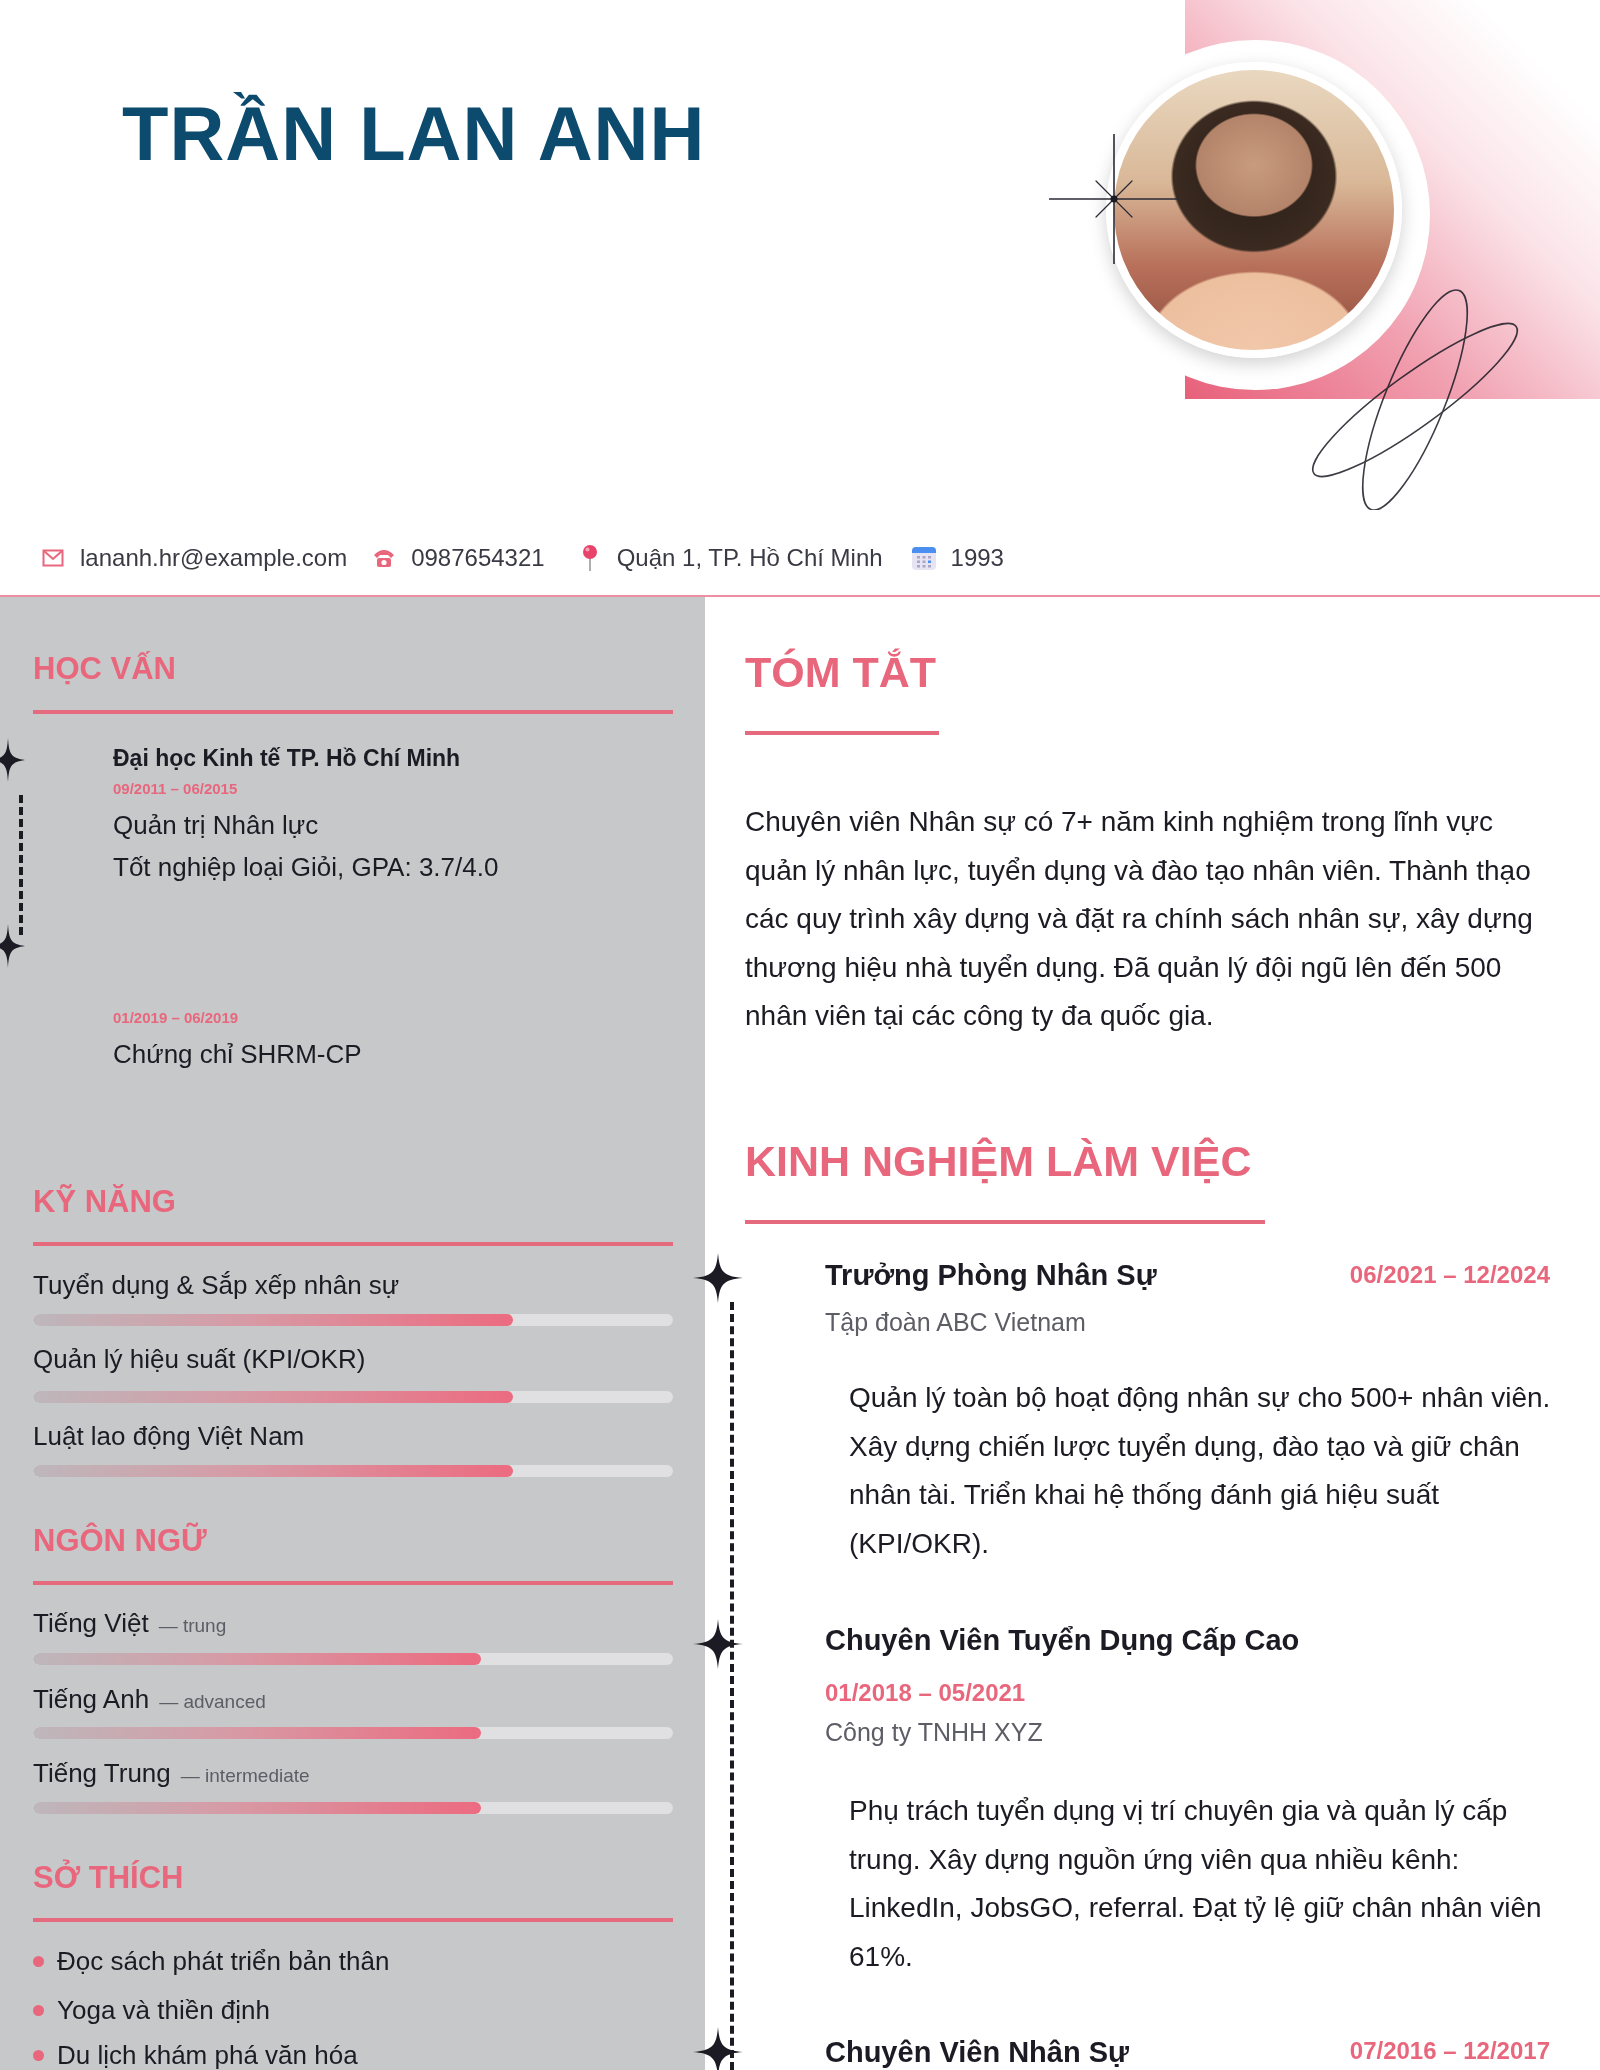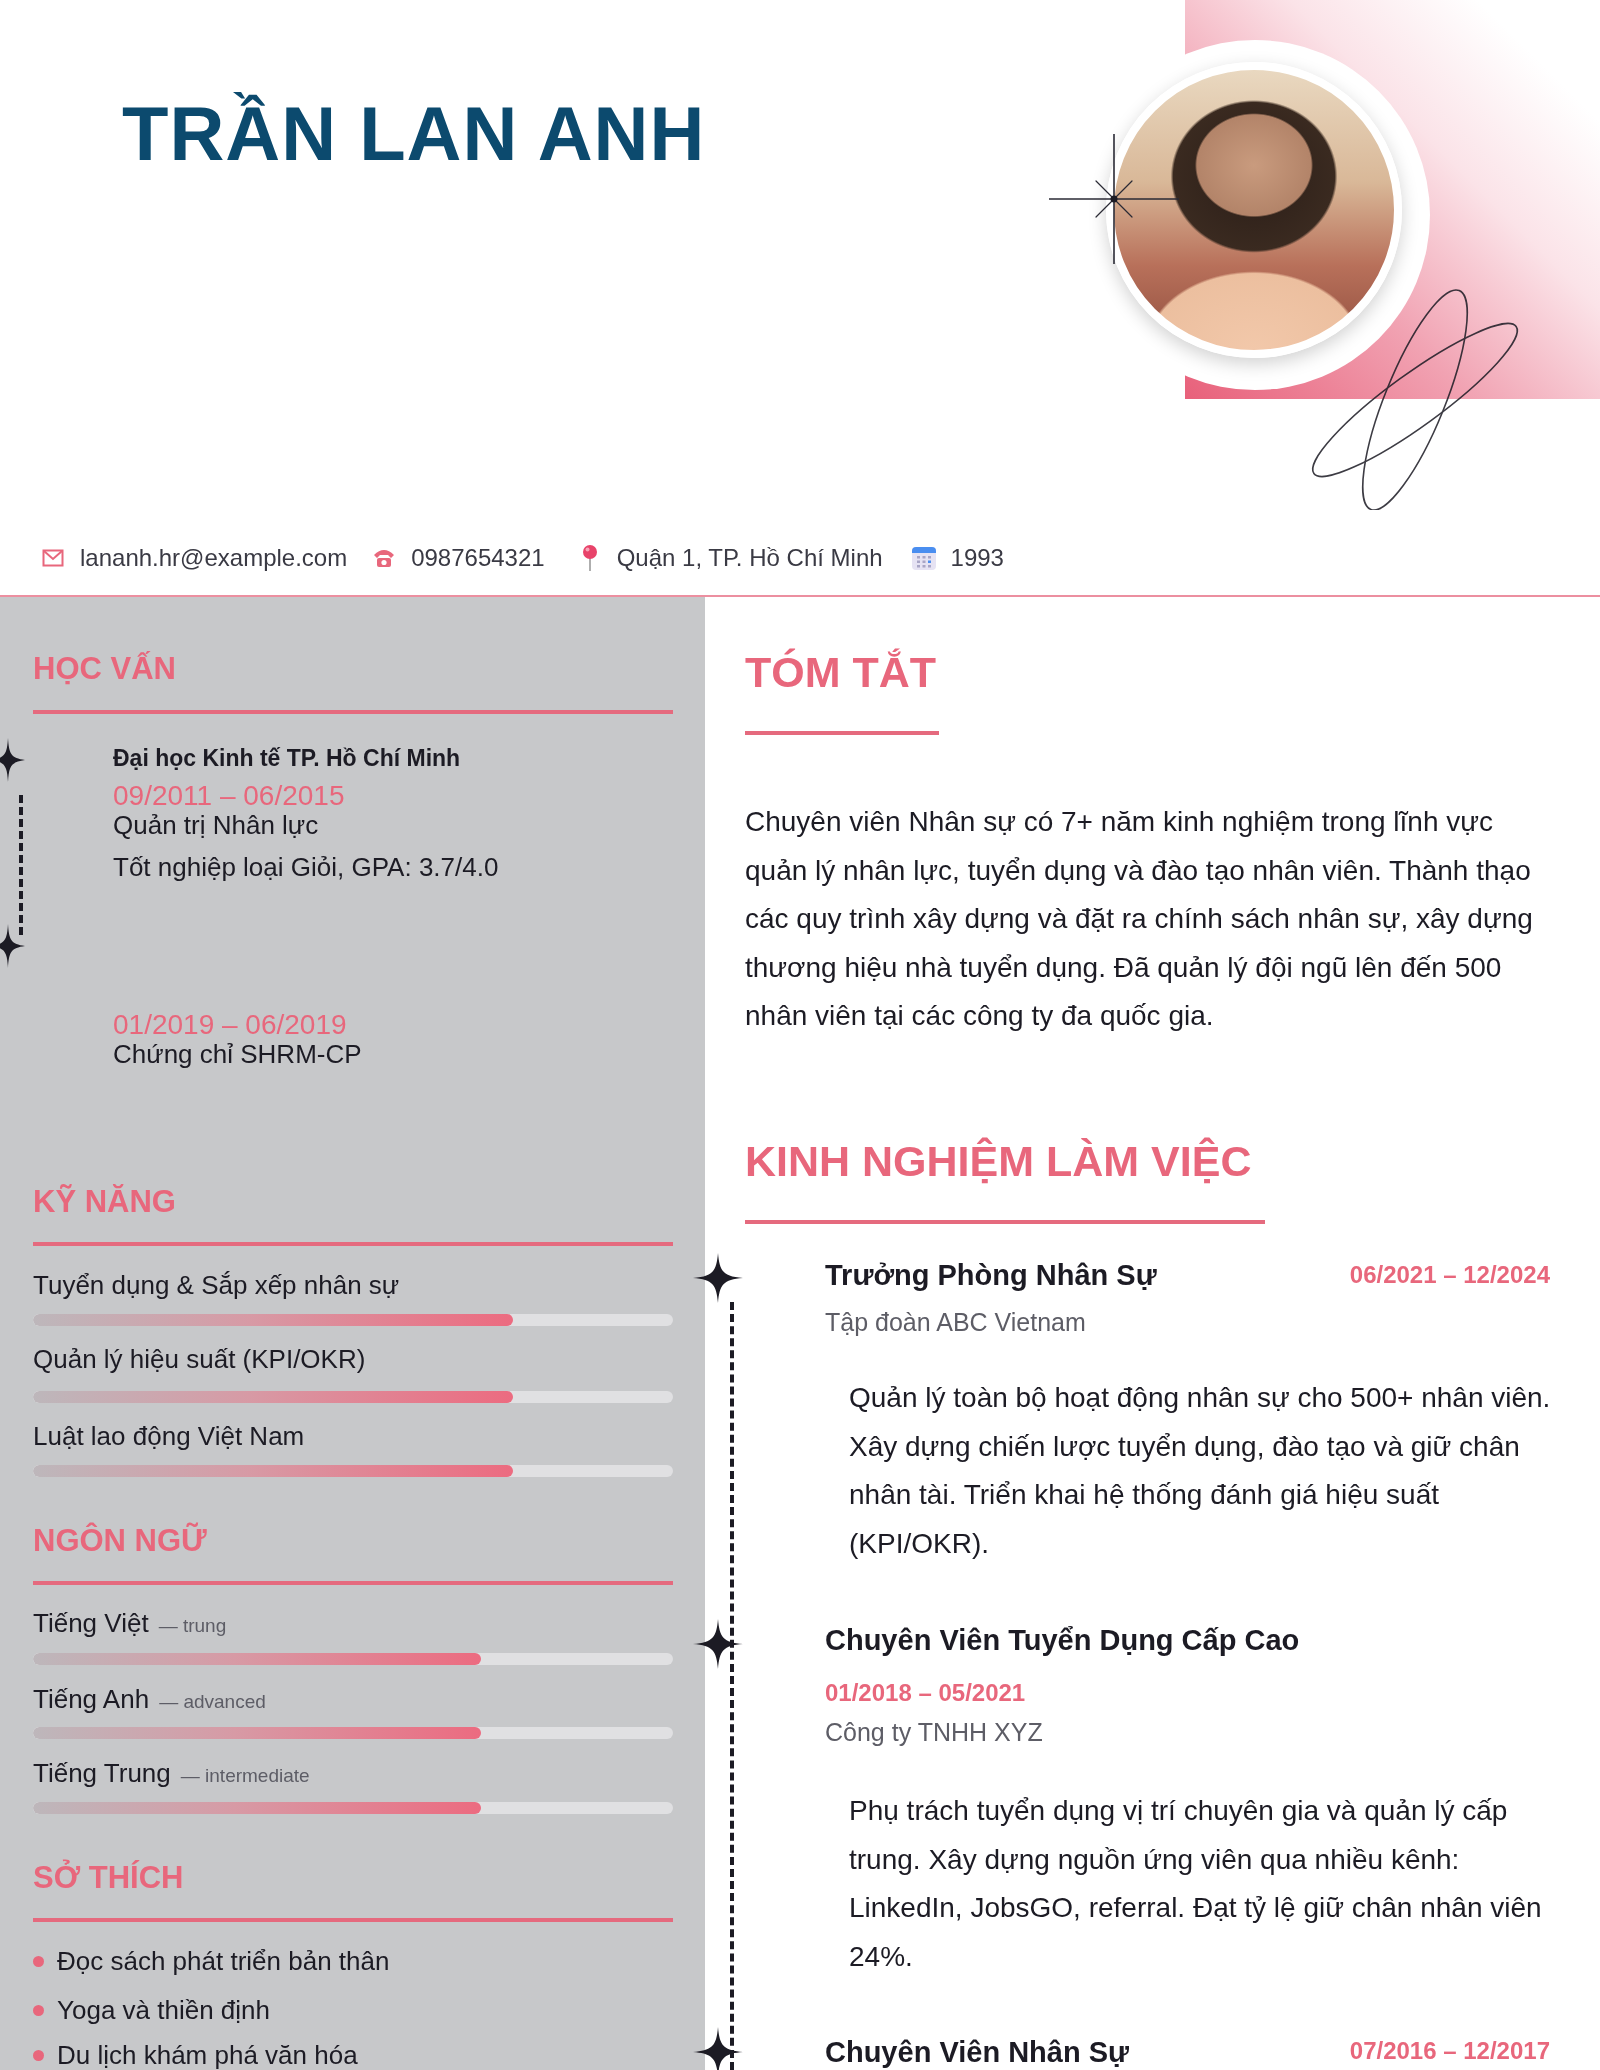--- a/index.html
+++ b/index.html
@@ -44,21 +44,21 @@
   .contact-item .ic { width: 26px; height: 26px; margin-right: 14px; display: inline-flex; align-items: center; justify-content: center; }
   .divider { position: absolute; left: 0; top: 595px; width: 1600px; height: 2px; background: #ec8fa0; }
 
   
   .sidebar { position: absolute; left: 0; top: 597px; width: 705px; height: 1473px; background: #c7c8ca; overflow: hidden; }
   .sec-title { position: absolute; font-weight: 700; color: #e8677c; line-height: 1; }
   .sb-title { left: 33px; font-size: 31px; }
   .sb-rule { position: absolute; left: 33px; width: 640px; height: 4px; background: #e56a7e; }
 
   .edu-title { position: absolute; left: 113px; font-size: 23px; font-weight: 700; color: #1c1b24; line-height: 1.75; width: 460px; }
-  .edu-date { position: absolute; left: 113px; font-size: 28px; font-weight: 400; color: #e8677c; }
+  .edu-date { position: absolute; left: 113px; font-size: 15px; font-weight: 700; color: #e8677c; }
   .edu-line { position: absolute; left: 113px; font-size: 26px; color: #1c1b24; }
 
   .sb-star { position: absolute; width: 34px; height: 44px; }
   .sb-dash { position: absolute; left: 19px; width: 0; border-left: 4px dashed #1c1b24; }
 
   .bar-label { position: absolute; left: 33px; font-size: 26px; color: #1c1b24; }
   .bar-label .lvl { font-size: 19px; color: #5d5d66; margin-left: 10px; }
   .bar-track { position: absolute; left: 33px; width: 640px; height: 12px; border-radius: 6px; background: #e0e0e2; overflow: hidden; }
   .bar-fill { height: 100%; border-radius: 6px; background: linear-gradient(90deg, #bdb7bb 0%, #d79aa5 45%, #ec6b80 100%); }
 
@@ -247,16 +247,16 @@
   </svg>
 
 <div class="job-title" style="top:1259px;">Trưởng Phòng Nhân Sự</div>
 <div class="job-date right" style="top:1261px;">06/2021 – 12/2024</div>
 <div class="job-company" style="top:1308px;">Tập đoàn ABC Vietnam</div>
 <div class="job-desc" style="top:1374px;">Quản lý toàn bộ hoạt động nhân sự cho 500+ nhân viên. Xây dựng chiến lược tuyển dụng, đào tạo và giữ chân nhân tài. Triển khai hệ thống đánh giá hiệu suất (KPI/OKR).</div>
 
 <div class="job-title" style="top:1624px;">Chuyên Viên Tuyển Dụng Cấp Cao</div>
 <div class="job-date left" style="top:1679px;">01/2018 – 05/2021</div>
 <div class="job-company" style="top:1718px;">Công ty TNHH XYZ</div>
-<div class="job-desc" style="top:1787px;">Phụ trách tuyển dụng vị trí chuyên gia và quản lý cấp trung. Xây dựng nguồn ứng viên qua nhiều kênh: LinkedIn, JobsGO, referral. Đạt tỷ lệ giữ chân nhân viên 24%.</div>
+<div class="job-desc" style="top:1787px;">Phụ trách tuyển dụng vị trí chuyên gia và quản lý cấp trung. Xây dựng nguồn ứng viên qua nhiều kênh: LinkedIn, JobsGO, referral. Đạt tỷ lệ giữ chân nhân viên 61%.</div>
 
 <div class="job-title" style="top:2036px;">Chuyên Viên Nhân Sự</div>
 <div class="job-date right" style="top:2037px;">07/2016 – 12/2017</div>
 
 </body></html>

